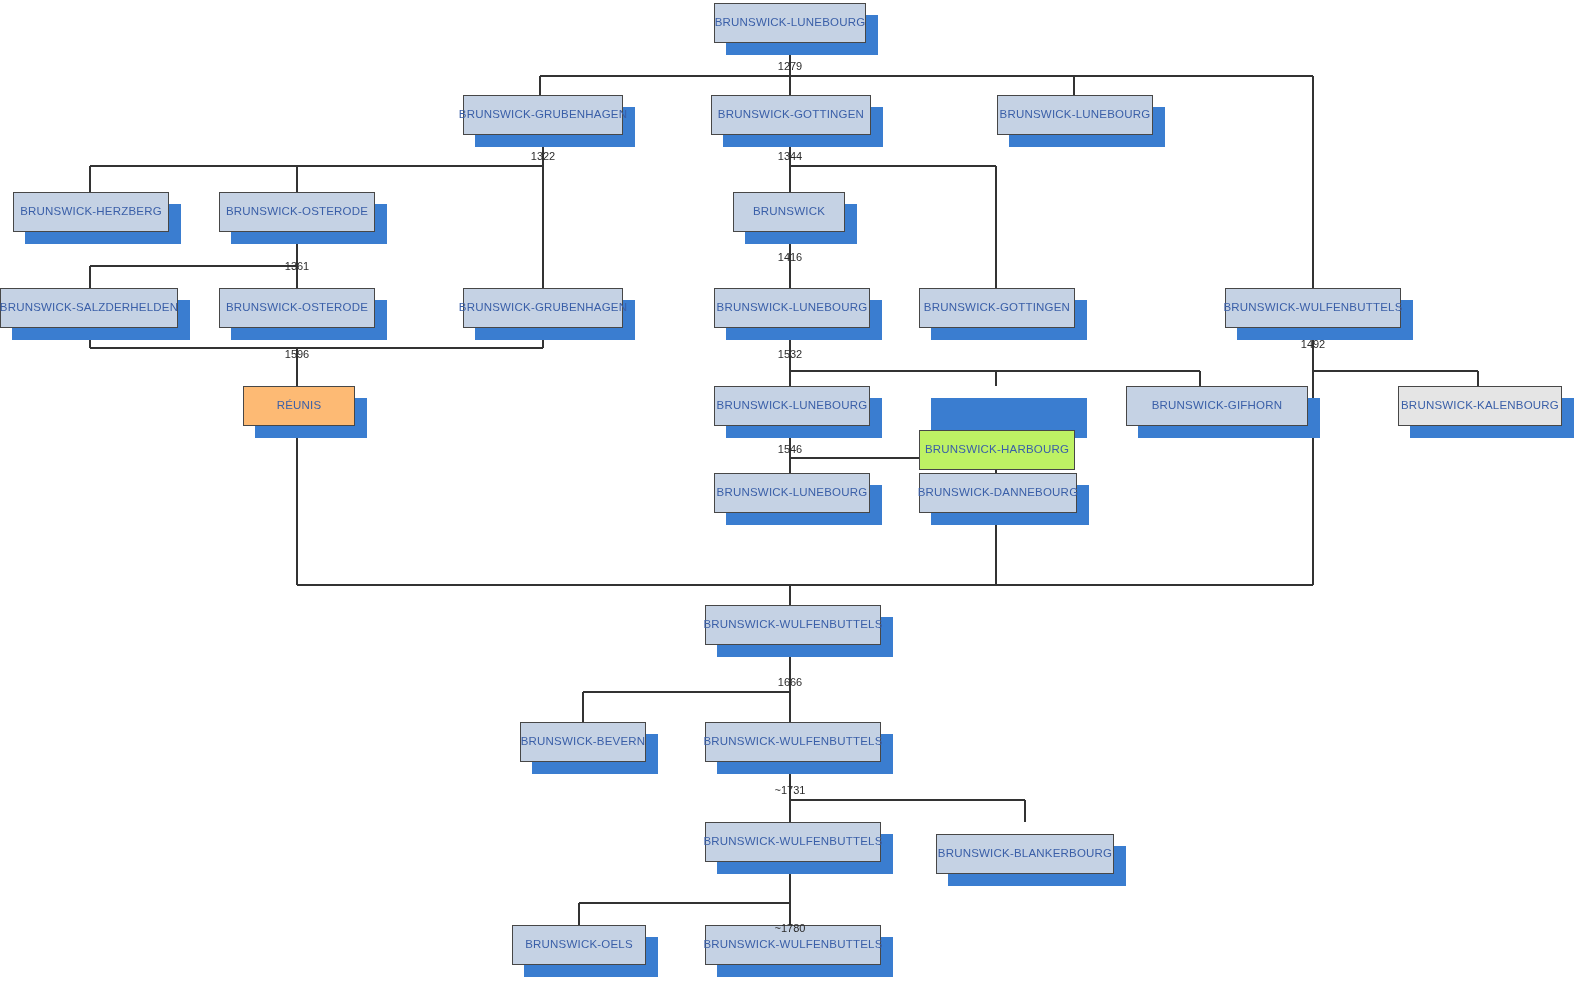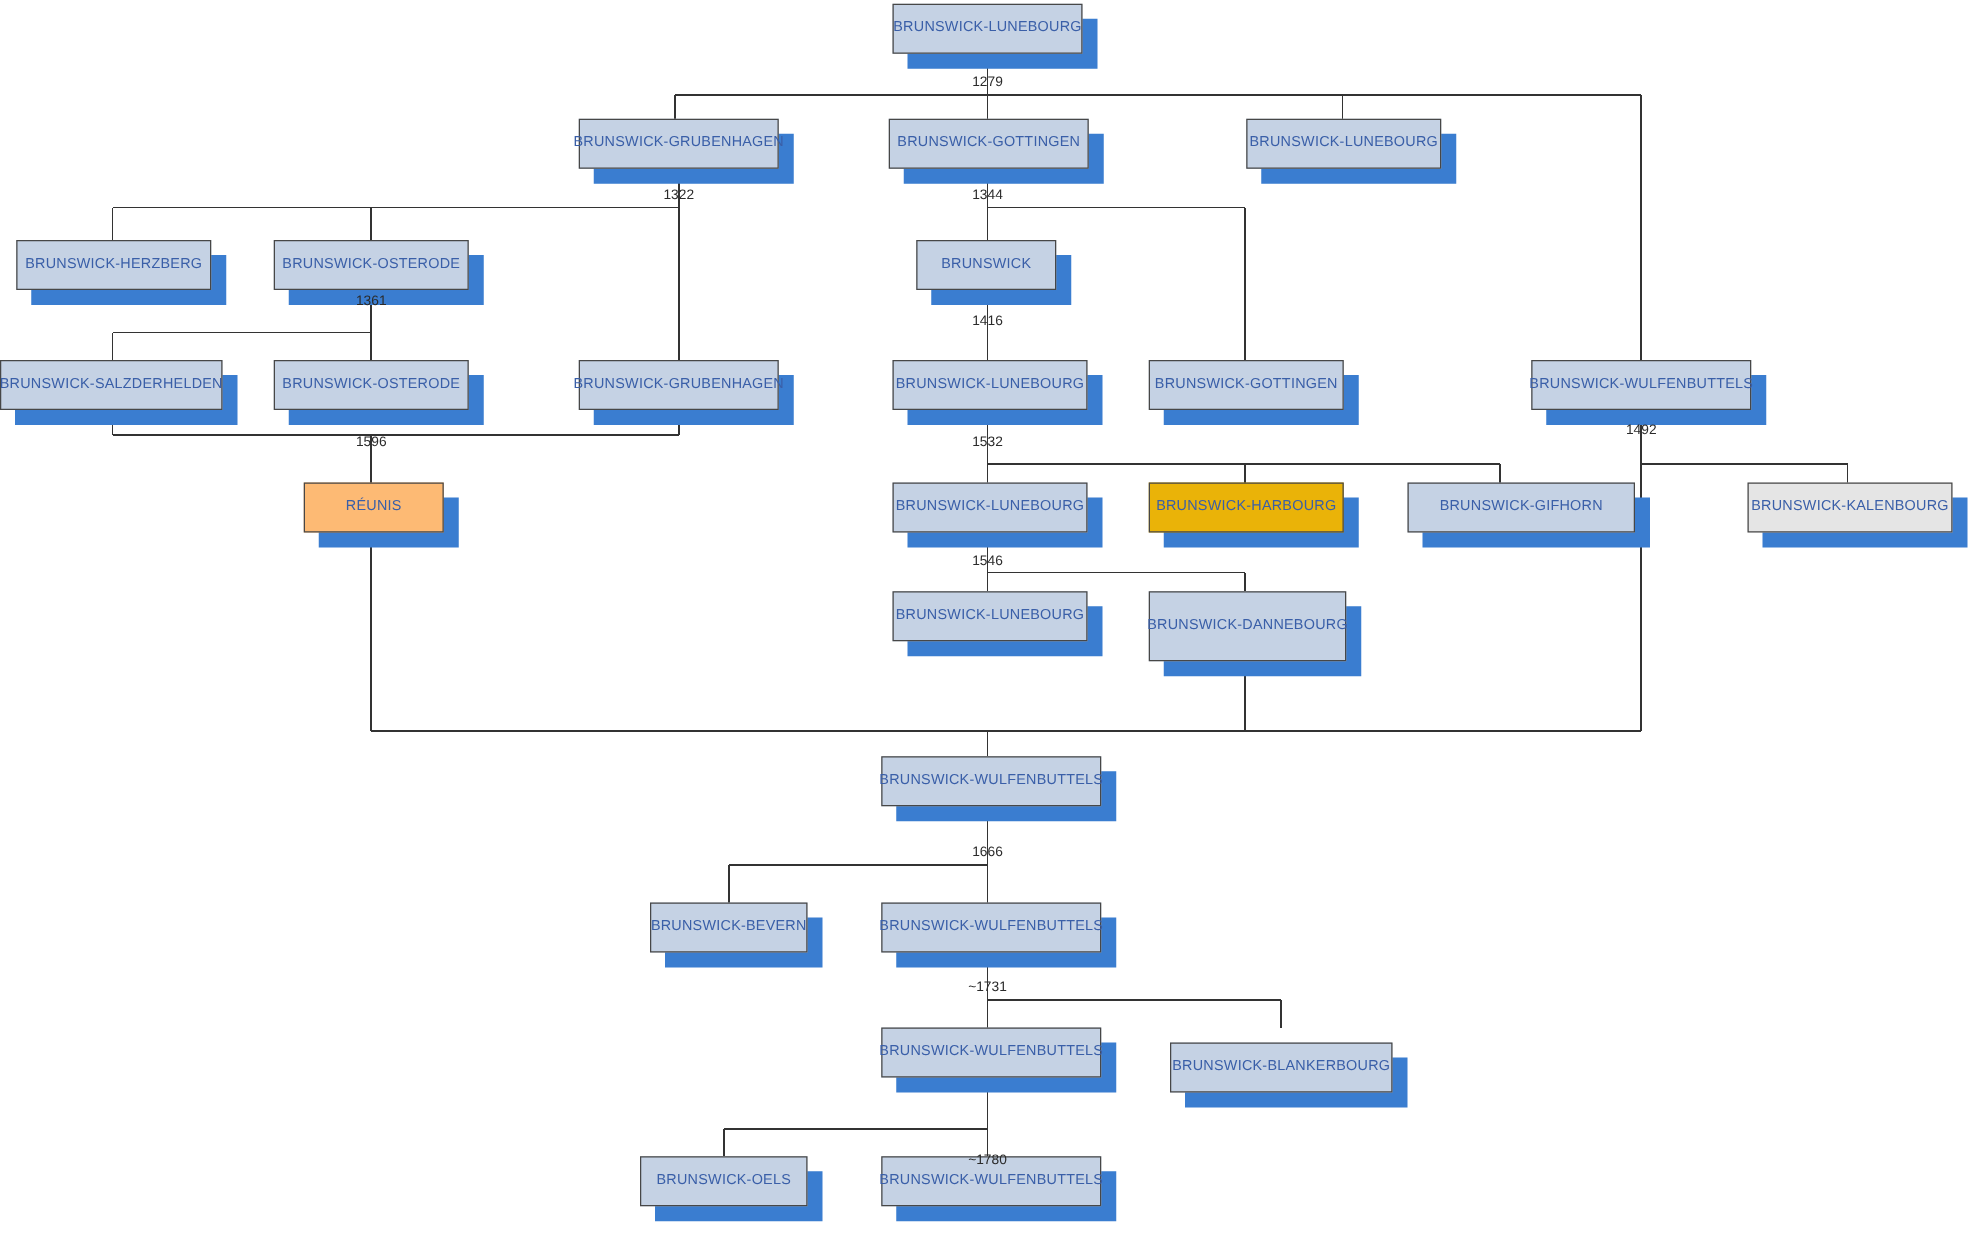--- a/index.html
+++ b/index.html
@@ -171,21 +171,21 @@
         </div>
       </div>
       <div class="node" style="left: 714px; top: 386px; width: 156px; height: 40px;">
         <div class="node-shadow" style="background: rgb(58, 125, 208);"></div>
         <div class="node-box" style="background: rgb(197, 210, 228); border-color: rgb(71, 71, 71);">
           <span class="node-label" style="color: rgb(58, 95, 168);">BRUNSWICK-LUNEBOURG</span>
         </div>
       </div>
       <div class="node" style="left: 919px; top: 386px; width: 156px; height: 40px;">
         <div class="node-shadow" style="background: rgb(58, 125, 208);"></div>
-        <div class="node-box" style="background: #eab308; border-color: rgb(71, 71, 71);">
+        <div class="node-box" style="background: #bef264; border-color: rgb(71, 71, 71); margin-top: 44px;">
           <span class="node-label" style="color: rgb(58, 95, 168);">BRUNSWICK-HARBOURG</span>
         </div>
       </div>
       <div class="node" style="left: 1126px; top: 386px; width: 182px; height: 40px;">
         <div class="node-shadow" style="background: rgb(58, 125, 208);"></div>
         <div class="node-box" style="background: rgb(197, 210, 228); border-color: rgb(71, 71, 71);">
           <span class="node-label" style="color: rgb(58, 95, 168);">BRUNSWICK-GIFHORN</span>
         </div>
       </div>
       <div class="node" style="left: 1398px; top: 386px; width: 164px; height: 40px;">
@@ -193,21 +193,21 @@
         <div class="node-box" style="background: #e5e5e5; border-color: rgb(71, 71, 71);">
           <span class="node-label" style="color: rgb(58, 95, 168);">BRUNSWICK-KALENBOURG</span>
         </div>
       </div>
       <div class="node" style="left: 714px; top: 473px; width: 156px; height: 40px;">
         <div class="node-shadow" style="background: rgb(58, 125, 208);"></div>
         <div class="node-box" style="background: rgb(197, 210, 228); border-color: rgb(71, 71, 71);">
           <span class="node-label" style="color: rgb(58, 95, 168);">BRUNSWICK-LUNEBOURG</span>
         </div>
       </div>
-      <div class="node" style="left: 919px; top: 473px; width: 158px; height: 56px;">
+      <div class="node" style="left: 919px; top: 473px; width: 158px; height: 40px;">
         <div class="node-shadow" style="background: rgb(58, 125, 208);"></div>
         <div class="node-box" style="background: rgb(197, 210, 228); border-color: rgb(71, 71, 71);">
           <span class="node-label" style="color: rgb(58, 95, 168);">BRUNSWICK-DANNEBOURG</span>
         </div>
       </div>
       <div class="node" style="left: 705px; top: 605px; width: 176px; height: 40px;">
         <div class="node-shadow" style="background: rgb(58, 125, 208);"></div>
         <div class="node-box" style="background: rgb(197, 210, 228); border-color: rgb(71, 71, 71);">
           <span class="node-label" style="color: rgb(58, 95, 168);">BRUNSWICK-WULFENBUTTELS</span>
         </div>
@@ -246,21 +246,21 @@
         <div class="node-shadow" style="background: rgb(58, 125, 208);"></div>
         <div class="node-box" style="background: rgb(197, 210, 228); border-color: rgb(71, 71, 71);">
           <span class="node-label" style="color: rgb(58, 95, 168);">BRUNSWICK-WULFENBUTTELS</span>
         </div>
       </div>
     </div>
   <div id="labels-layer">
       <div class="edge-label" style="left: 790px; top: 60px; color: rgb(43, 43, 43);">1279</div>
       <div class="edge-label" style="left: 543px; top: 150px; color: rgb(43, 43, 43);">1322</div>
       <div class="edge-label" style="left: 790px; top: 150px; color: rgb(43, 43, 43);">1344</div>
-      <div class="edge-label" style="left: 297px; top: 235px; color: rgb(43, 43, 43);">1361</div>
+      <div class="edge-label" style="left: 297px; top: 260px; color: rgb(43, 43, 43);">1361</div>
       <div class="edge-label" style="left: 790px; top: 251px; color: rgb(43, 43, 43);">1416</div>
       <div class="edge-label" style="left: 1313px; top: 338px; color: rgb(43, 43, 43);">1492</div>
       <div class="edge-label" style="left: 297px; top: 348px; color: rgb(43, 43, 43);">1596</div>
       <div class="edge-label" style="left: 790px; top: 348px; color: rgb(43, 43, 43);">1532</div>
       <div class="edge-label" style="left: 790px; top: 443px; color: rgb(43, 43, 43);">1546</div>
       <div class="edge-label" style="left: 790px; top: 676px; color: rgb(43, 43, 43);">1666</div>
       <div class="edge-label" style="left: 790px; top: 784px; color: rgb(43, 43, 43);">~1731</div>
       <div class="edge-label" style="left: 790px; top: 922px; color: rgb(43, 43, 43);">~1780</div>
     </div>
 </div>

